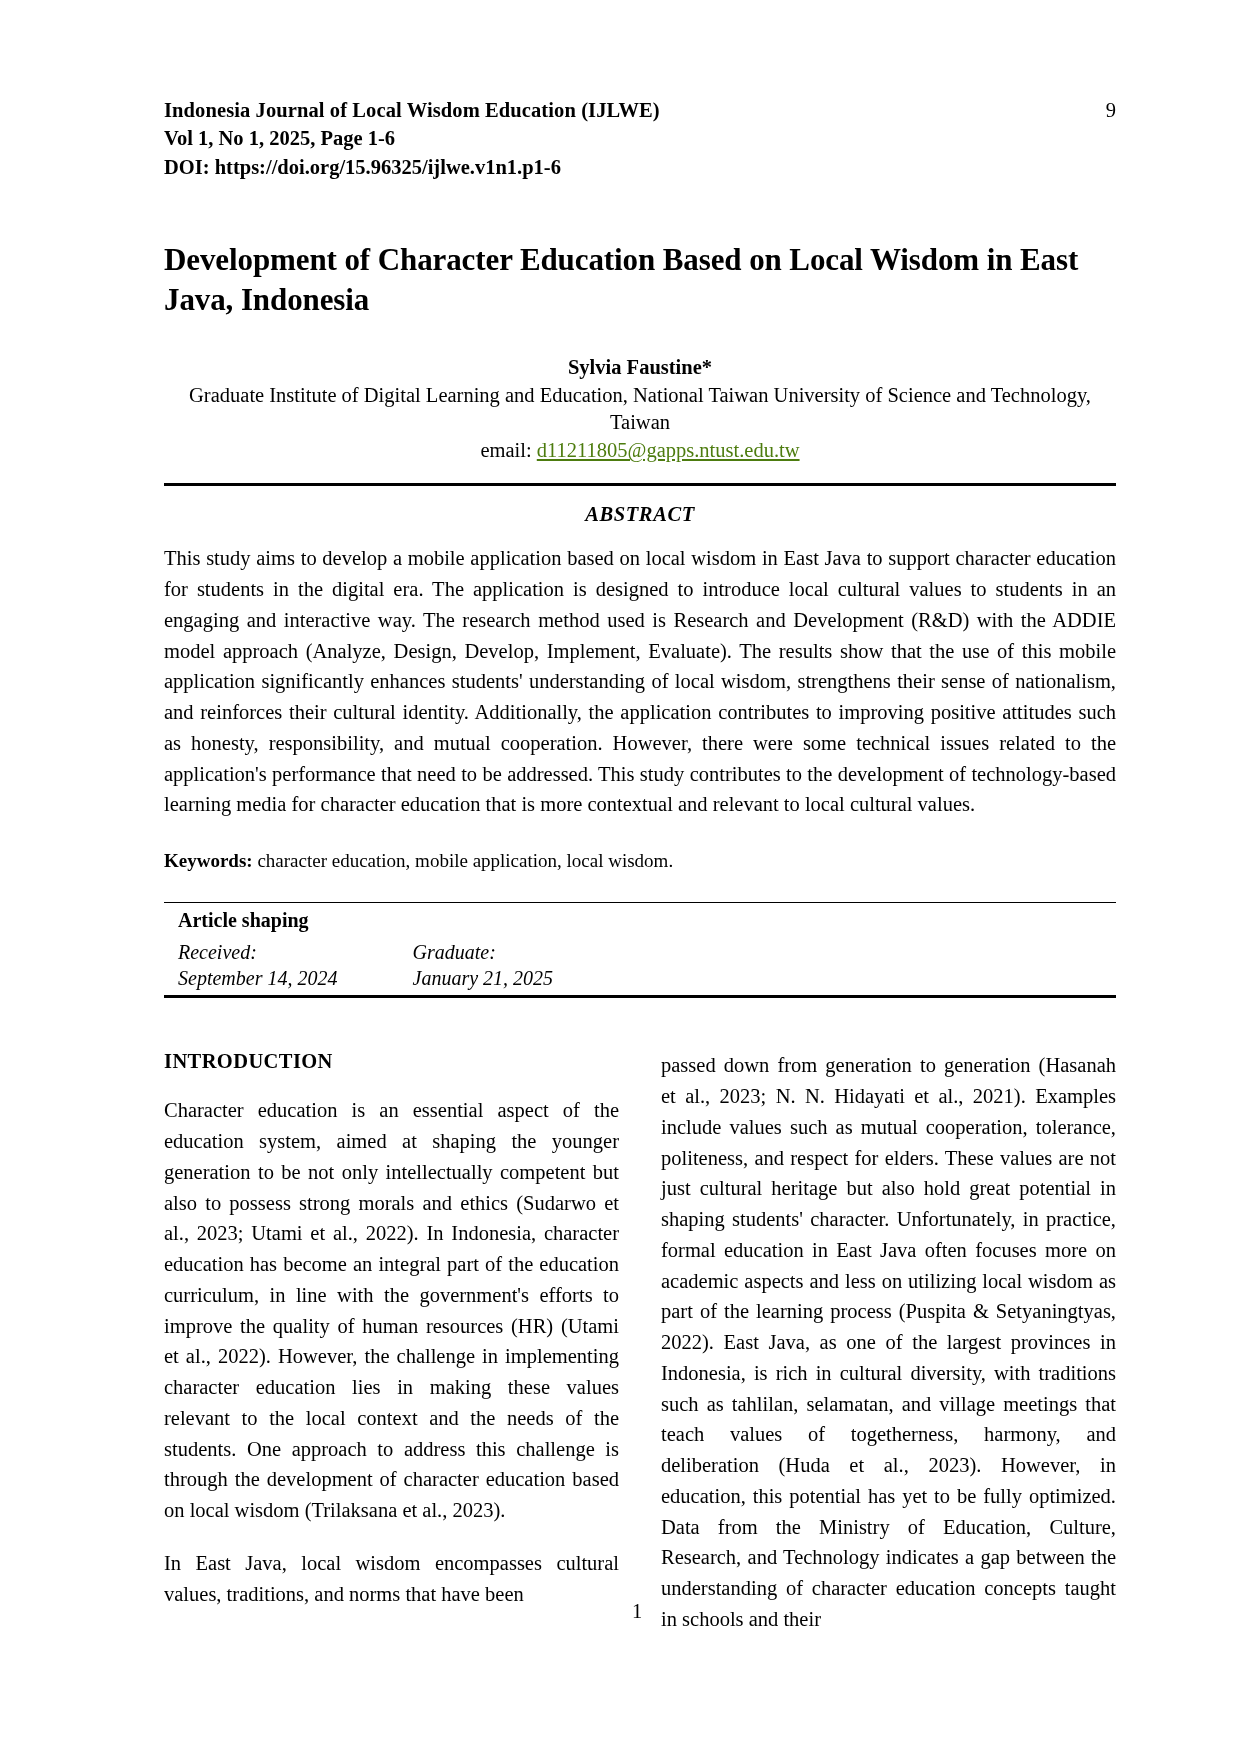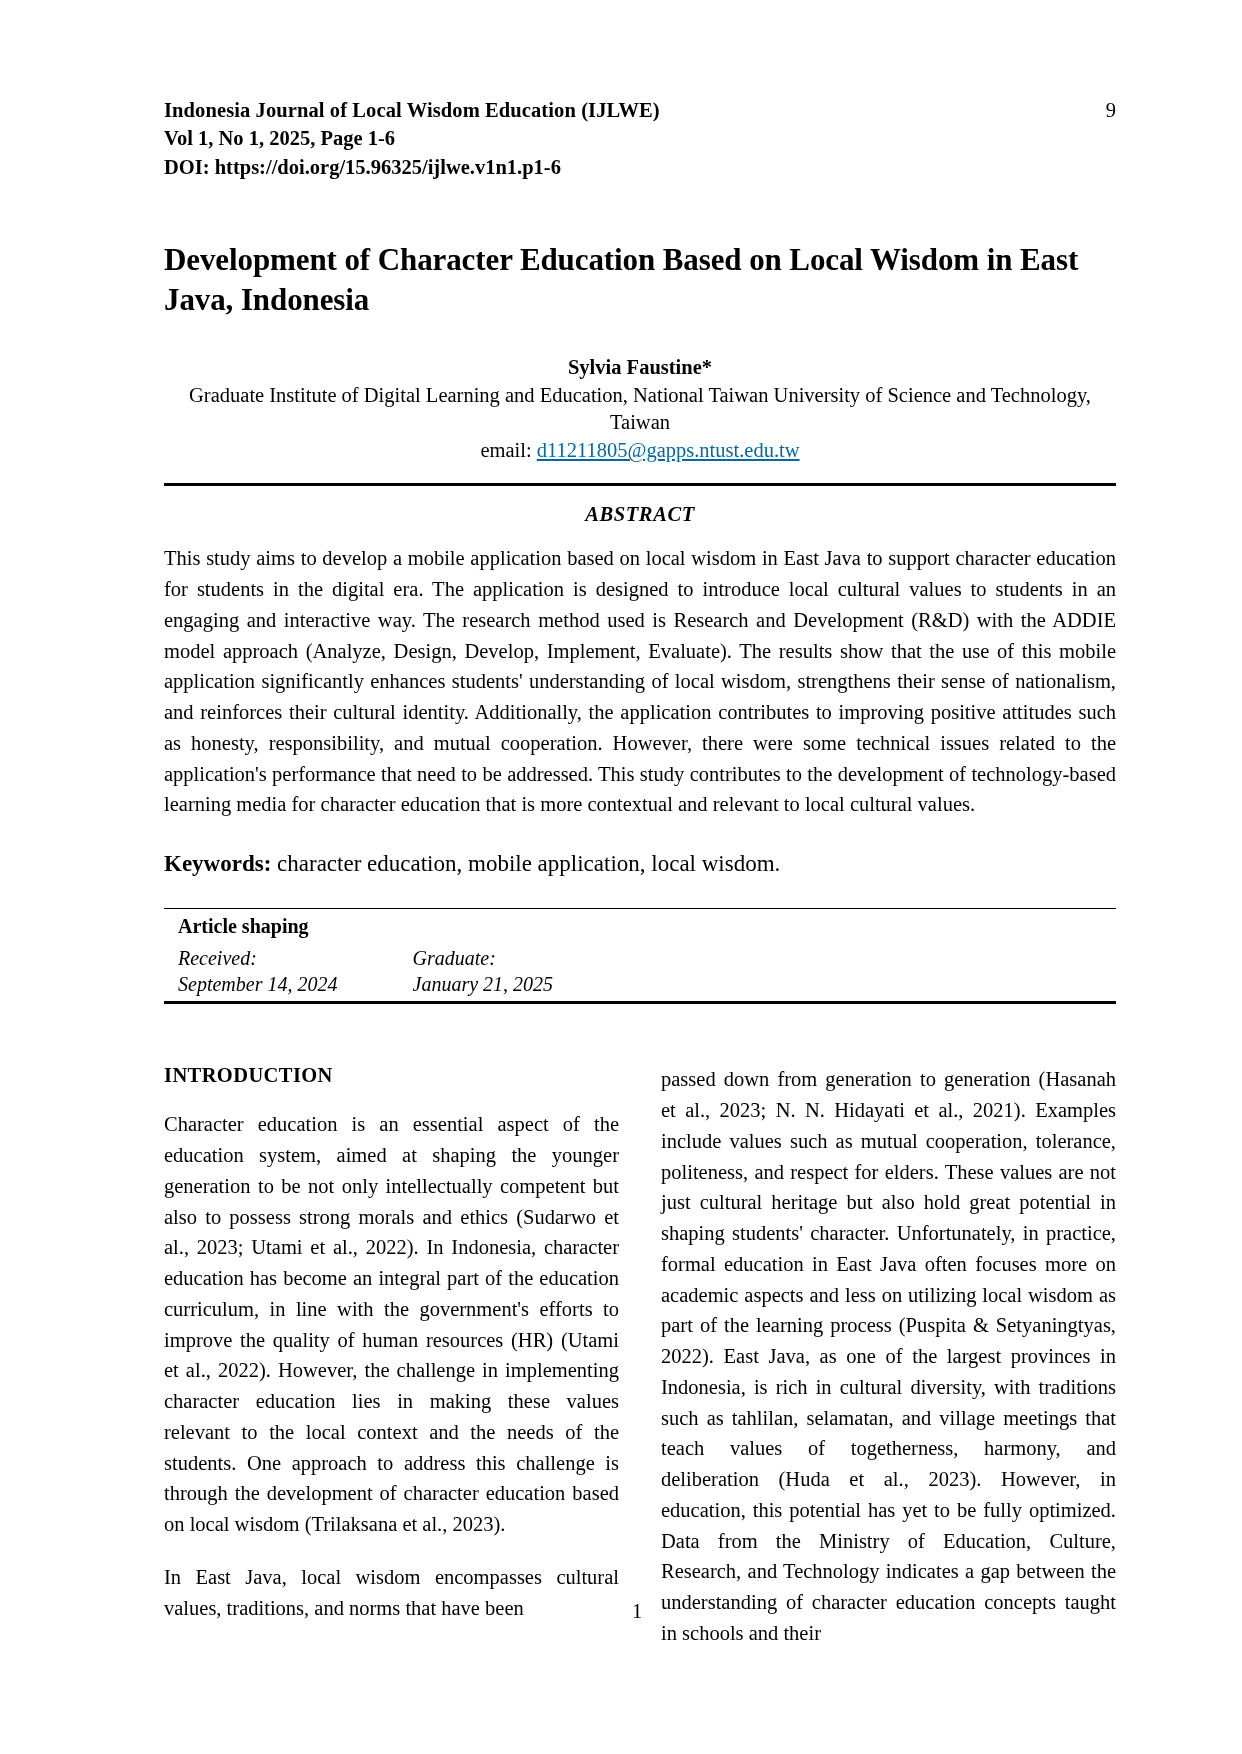--- a/index.html
+++ b/index.html
@@ -77,21 +77,21 @@
   .affiliation {
     font-size: 20.5px;
     line-height: 1.33;
     padding: 0 14px;
   }
   .email-line {
     font-size: 20.5px;
     margin-top: 1px;
   }
   .email-link {
-    color: #0369a1;
+    color: #4d7c0f;
     text-decoration: underline;
   }
 
   
   .rule-thick {
     border: none;
     border-top: 3.2px solid #000;
     margin: 0;
     width: 100%;
   }
@@ -114,21 +114,21 @@
   }
   .abstract-body {
     margin-top: 17px;
     font-size: 20.5px;
     line-height: 1.50;
     text-align: justify;
     text-justify: inter-word;
   }
   .keywords {
     margin-top: 27px;
-    font-size: 23px;
+    font-size: 19px;
     line-height: 1.5;
   }
   .keywords b { font-weight: bold; }
 
   
   .history-wrap {
     margin-top: 26px;
   }
   .history-title {
     font-weight: bold;
@@ -149,21 +149,20 @@
   .history-cell .value { display: block; }
 
   
   .columns {
     margin-top: 52px;
     display: flex;
     gap: 42px;
   }
   .col {
     width: 455px;
-    margin-top: 8px;
   }
   .section-heading {
     font-weight: bold;
     font-size: 20.5px;
     letter-spacing: 0.4px;
     margin-bottom: 22px;
   }
   .body-par {
     font-size: 20.5px;
     line-height: 1.50;

